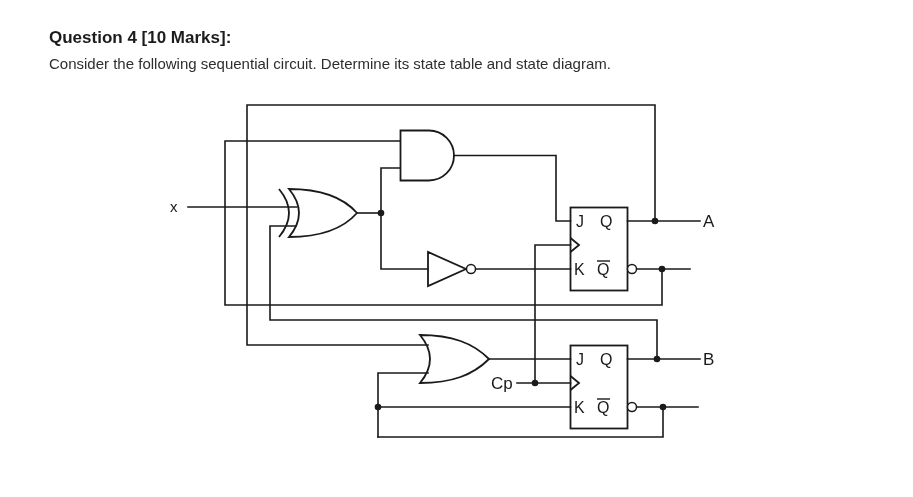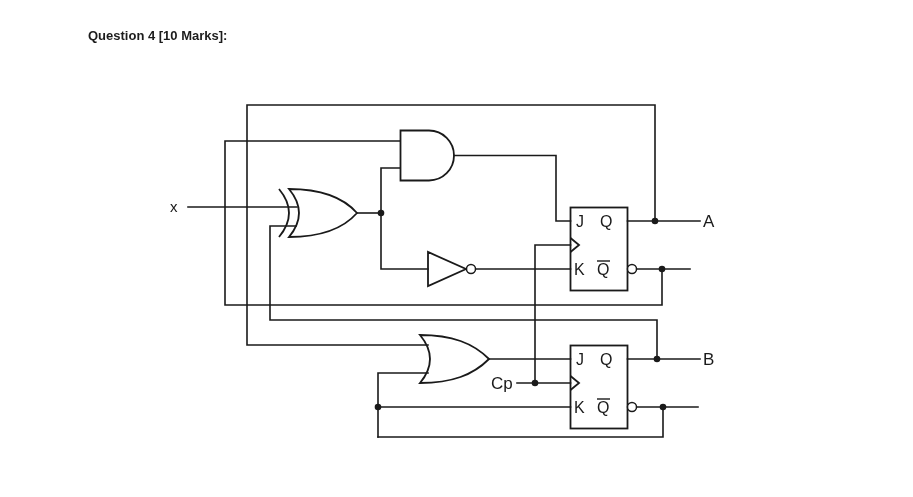--- a/index.html
+++ b/index.html
@@ -1,37 +1,38 @@
 <!DOCTYPE html>
 <html><head>
 <meta charset="utf-8">
 <style>
   html,body{margin:0;padding:0;background:#ffffff;}
   .page{position:relative;width:913px;height:497px;background:#ffffff;overflow:hidden;
         font-family:"Liberation Sans",sans-serif;color:#1f1f1f;}
-  .q-title{position:absolute;left:49px;top:28px;font-size:13px;font-weight:700;color:#1c1c1c;white-space:nowrap;margin-left:39px;}
+  .q-title{position:absolute;left:49px;top:28px;font-size:17px;font-weight:700;color:#1c1c1c;white-space:nowrap;}
   .q-sub{position:absolute;left:49px;top:55px;font-size:15px;font-weight:400;color:#2e2e2e;white-space:nowrap;}
   svg.circuit{position:absolute;left:0;top:0;}
   .wire{stroke:#1a1a1a;stroke-width:1.6;fill:none;stroke-linecap:square;}
   .gate{stroke:#1a1a1a;stroke-width:1.8;fill:none;}
   .ffbox{stroke:#1a1a1a;stroke-width:1.8;fill:none;}
   .dot{fill:#1a1a1a;stroke:none;}
   .bubble{fill:#ffffff;stroke:#1a1a1a;stroke-width:1.5;}
   .ovl{stroke:#1a1a1a;stroke-width:1.4;fill:none;}
   text{fill:#1a1a1a;font-family:"Liberation Sans",sans-serif;}
   .ff-label{font-size:16px;}
   .ext-label{font-size:17px;}
   .x-label{font-size:15px;}
 </style>
 </head>
 <body>
 
 <div class="page">
 
   <div class="q-title">Question 4 [10 Marks]:</div>
+  <div class="q-sub">Consider the following sequential circuit. Determine its state table and state diagram.</div>
 
   <svg class="circuit" width="913" height="497" viewBox="0 0 913 497" xmlns="http://www.w3.org/2000/svg">
 
     <g>
 
       <path class="wire" d="M188,207 L297,207"></path>
 
       <path class="wire" d="M357,213 L381,213"></path>
 
       <path class="wire" d="M400,168 L381,168 L381,269 L428,269"></path>

